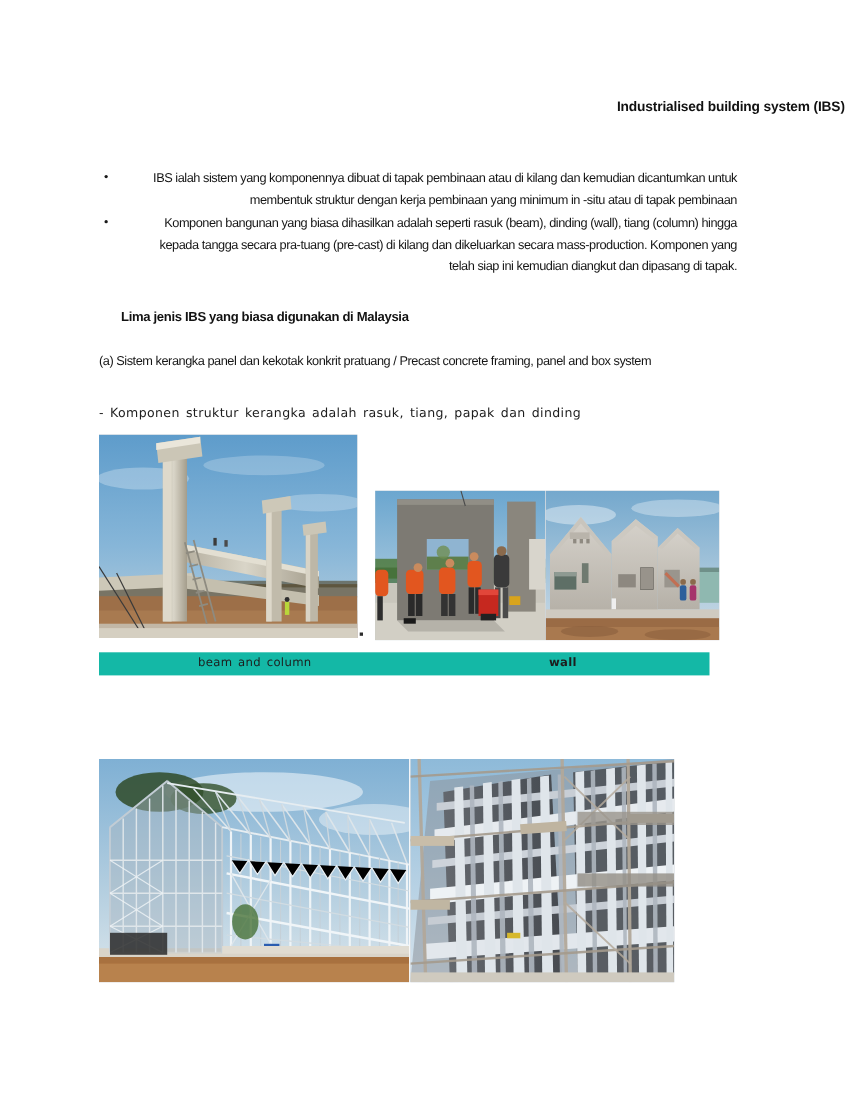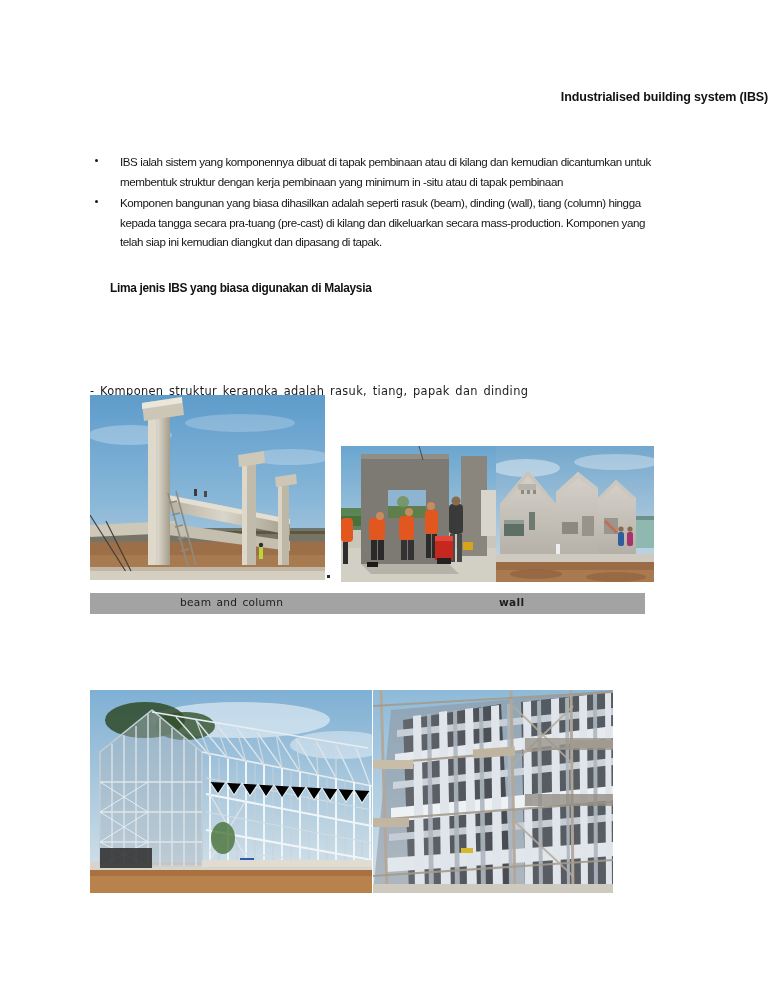--- a/index.html
+++ b/index.html
@@ -36,20 +36,21 @@
   .bullet-list {
     position: absolute;
     left: 90px;
     top: 152px;
     width: 580px;
   }
   .bullet-row {
     position: relative;
     padding-left: 30px;
     margin-bottom: 2px;
+    text-align: right;
   }
   .bullet-dot {
     position: absolute;
     left: 5px;
     top: 6.5px;
     width: 3.4px;
     height: 3.4px;
     border-radius: 50%;
     background: #1a1a1a;
   }
@@ -85,31 +86,30 @@
   
   .para-wide {
     position: absolute;
     left: 90px;
     width: 600px;
     font-size: 11.4px;
     letter-spacing: 0.35px;
     word-spacing: 1.6px;
     color: #1d1d1d;
     font-family: "DejaVu Sans", sans-serif;
-    margin-top: 16px;
   }
 
   
   .caption-band {
     position: absolute;
     left: 90px;
     top: 593px;
     width: 555px;
     height: 21px;
-    background: #a3a3a3;
+    background: #14b8a6;
   }
   .caption-item {
     position: absolute;
     font-family: "DejaVu Sans", sans-serif;
     font-size: 10.6px;
     letter-spacing: 0.3px;
     word-spacing: 1.5px;
     color: #1d1d1d;
     white-space: nowrap;
   }
@@ -144,20 +144,21 @@
       <span class="bullet-text">IBS ialah sistem yang komponennya dibuat di tapak pembinaan atau di kilang dan kemudian dicantumkan untuk membentuk struktur dengan kerja pembinaan yang minimum in -situ atau di tapak pembinaan</span>
     </div>
     <div class="bullet-row">
       <span class="bullet-dot"></span>
       <span class="bullet-text">Komponen bangunan yang biasa dihasilkan adalah seperti rasuk (beam), dinding (wall), tiang (column) hingga kepada tangga secara pra-tuang (pre-cast) di kilang dan dikeluarkan secara mass-production. Komponen yang telah siap ini kemudian diangkut dan dipasang di tapak.</span>
     </div>
   </div>
 
   <div class="heading-bold" style="top:281px;">Lima jenis IBS yang biasa digunakan di Malaysia</div>
 
+  <div class="para" style="top:316px;">(a) Sistem kerangka panel dan kekotak konkrit pratuang / Precast concrete framing, panel and box system</div>
 
   <div class="para-wide" style="top:368px;">- Komponen struktur kerangka adalah rasuk, tiang, papak dan dinding</div>
 
   <div class="photo" style="left:90px; top:395px; width:235px; height:185px;">
     <svg viewBox="0 0 235 185" preserveAspectRatio="none">
       <defs>
         <linearGradient id="sky1" x1="0" y1="0" x2="0" y2="1">
           <stop offset="0%" stop-color="#5e9ccb"></stop>
           <stop offset="55%" stop-color="#87b6d8"></stop>
           <stop offset="100%" stop-color="#b9cfdd"></stop>

